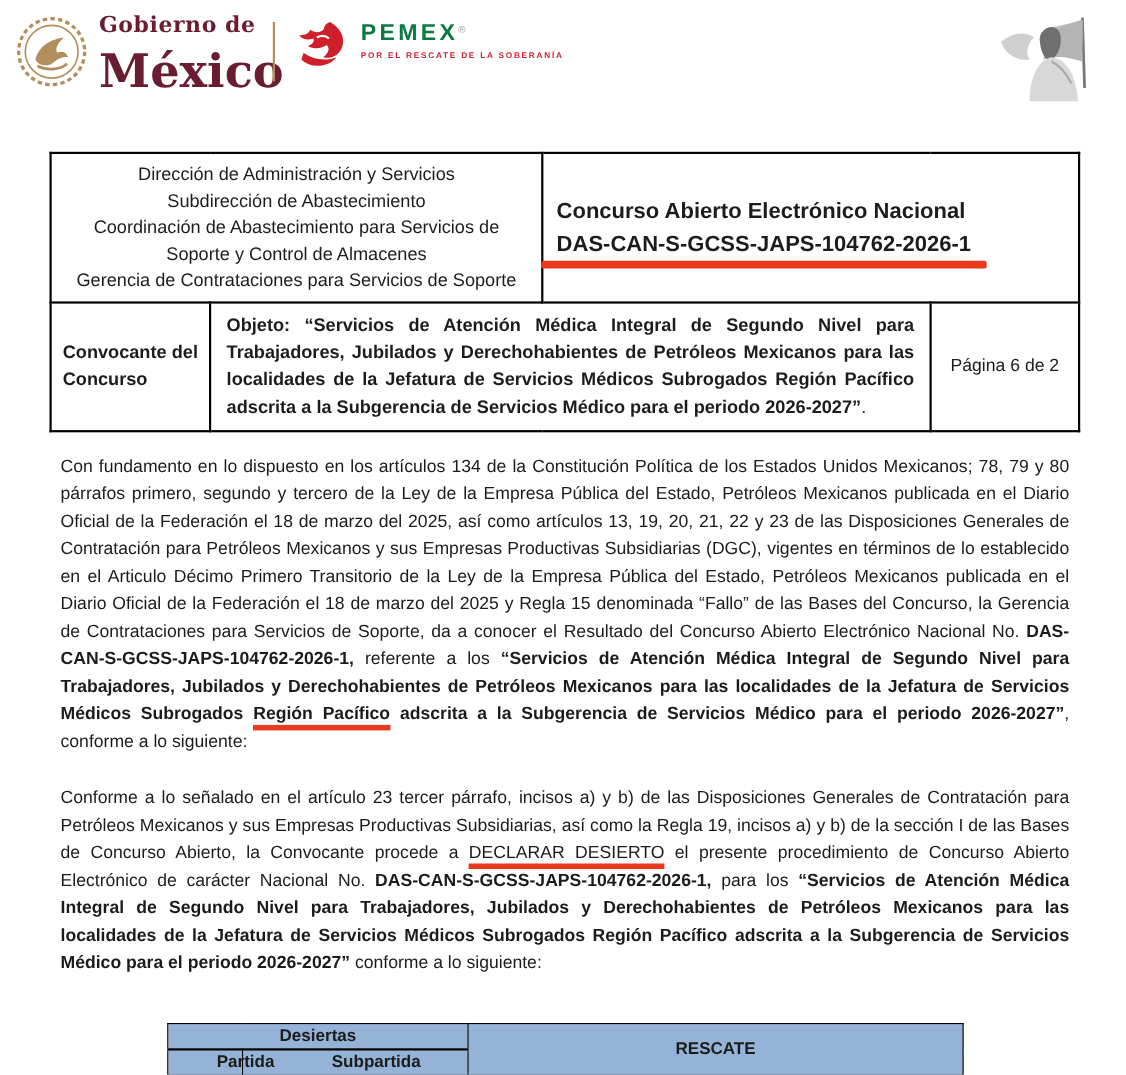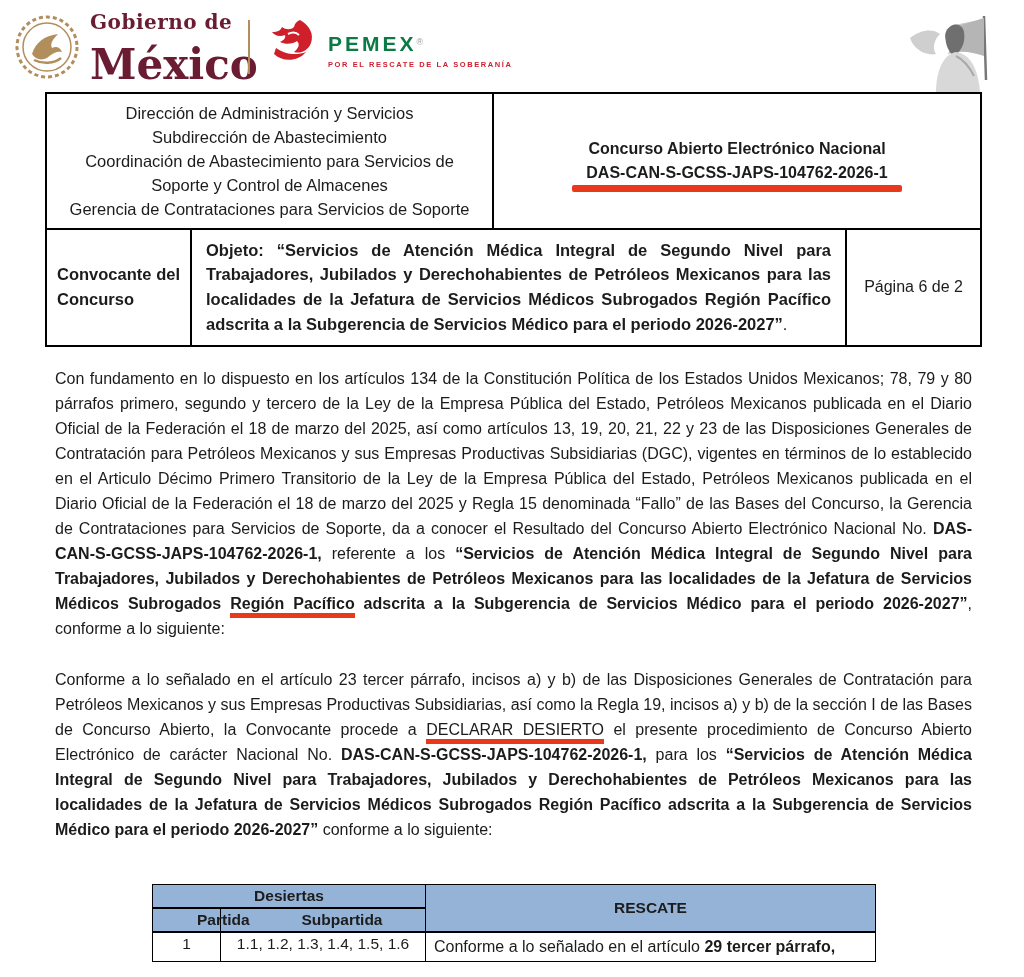--- a/index.html
+++ b/index.html
@@ -6,39 +6,39 @@
   html,body { background:#ffffff; }
   body {
     width:1024px; height:977px; overflow:hidden; position:relative;
     font-family:"Liberation Sans","DejaVu Sans",sans-serif;
     color:#1c1c1c;
   }
   .b { font-weight:bold; }
   .ru { border-bottom:5px solid var(--red,#e8391d); padding-bottom:1px; }
 
   
-  .hdr { position:relative; height:92px; }
+  .hdr { position:relative; height:138px; }
   .gob { position:absolute; left:14px; top:12px; display:flex; align-items:center; gap:10px; }
   .gob-text { font-family:"DejaVu Serif","Liberation Serif",serif; color:#691c32; font-weight:bold; line-height:1; }
   .gob-text .l1 { font-size:20px; letter-spacing:.5px; }
   .gob-text .l2 { font-size:42px; margin-top:12px; }
   .gold-divider { position:absolute; left:248px; top:20px; width:2px; height:54px; background:#b38e5d; }
   .pemex { position:absolute; left:266px; top:18px; display:flex; align-items:flex-start; gap:6px; }
-  .pemex-txt { margin-top:14px; }
+  .pemex-txt { }
   .pemex-word { color:#0b7a44; font-weight:bold; font-size:21px; letter-spacing:3px; }
   .pemex-reg { color:#9a9a9a; font-size:9px; vertical-align:super; }
   .pemex-tag { color:#cf2030; font-weight:bold; font-size:7.5px; letter-spacing:1.6px; margin-top:4px; }
   .flag-art { position:absolute; right:16px; top:10px; }
 
   
   table { border-collapse:collapse; }
   .t1 { margin-left:45px; width:935px; table-layout:fixed; }
   .t1 td { border:2px solid #000; vertical-align:middle; padding:6px 12px; }
   .t1 .org-cell { height:133px; text-align:center; font-size:16.5px; line-height:1.45; vertical-align:top; padding-top:8px;border-radius:12px; }
-  .t1 .title-cell { text-align:center; font-weight:bold; font-size:16px; line-height:1.5; }
+  .t1 .title-cell { text-align:left; font-weight:bold; font-size:20px; line-height:1.5; }
   .code-line { position:relative; display:inline-block; }
   .code-line::after { content:""; position:absolute; left:-14px; right:-14px; bottom:-7px; height:7px; background:var(--red,#e8391d); border-radius:2px; }
   .t1 .res-cell { font-weight:bold; font-size:16.5px; text-align:justify; line-height:1.55; padding:10px; }
   .t1 .obj-cell { font-size:16.5px; line-height:1.5; text-align:justify; padding:8px 14px; height:115px; }
   .t1 .pag-cell { text-align:center; font-size:16px; }
 
   
   .para { margin:19px 52px 0 55px; width:917px; font-size:16px; line-height:25px; text-align:justify; color:#1b1b1b; }
   .para.second { margin-top:26px; }
 

